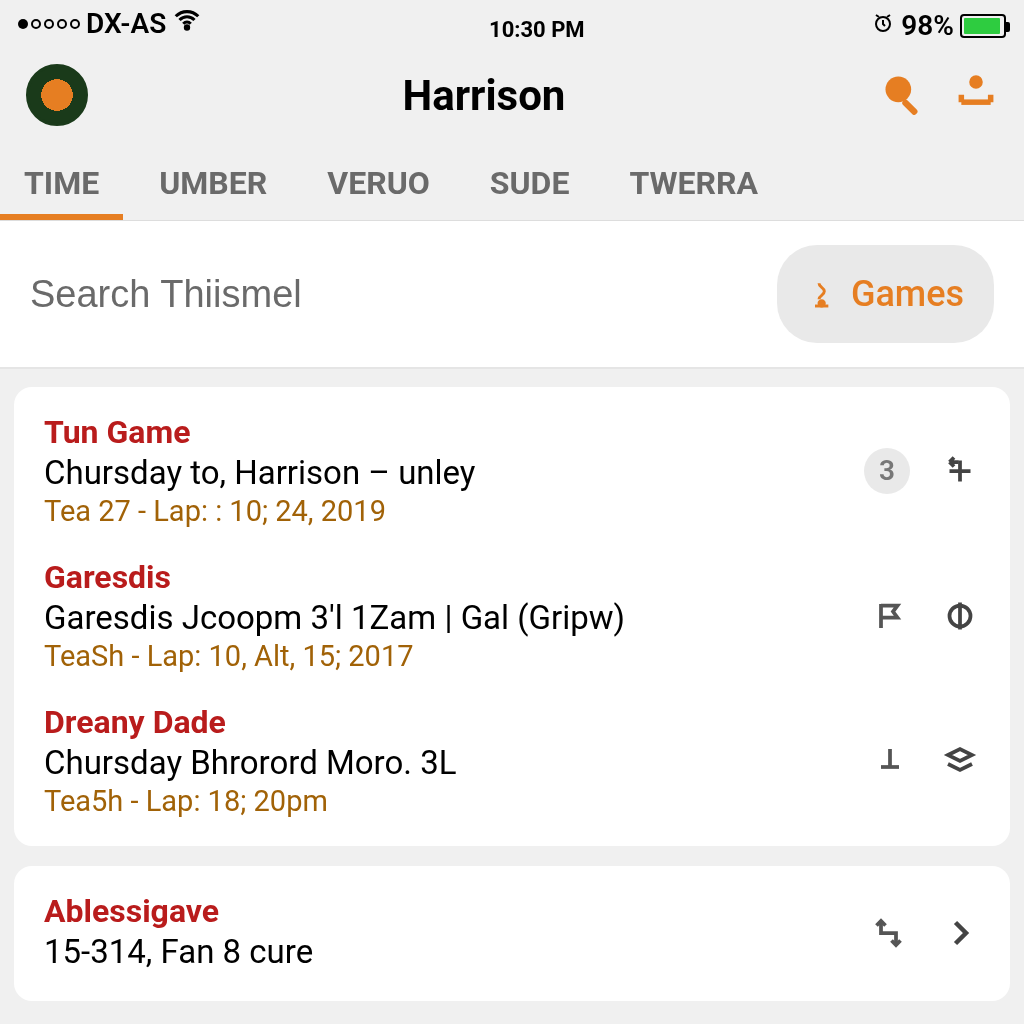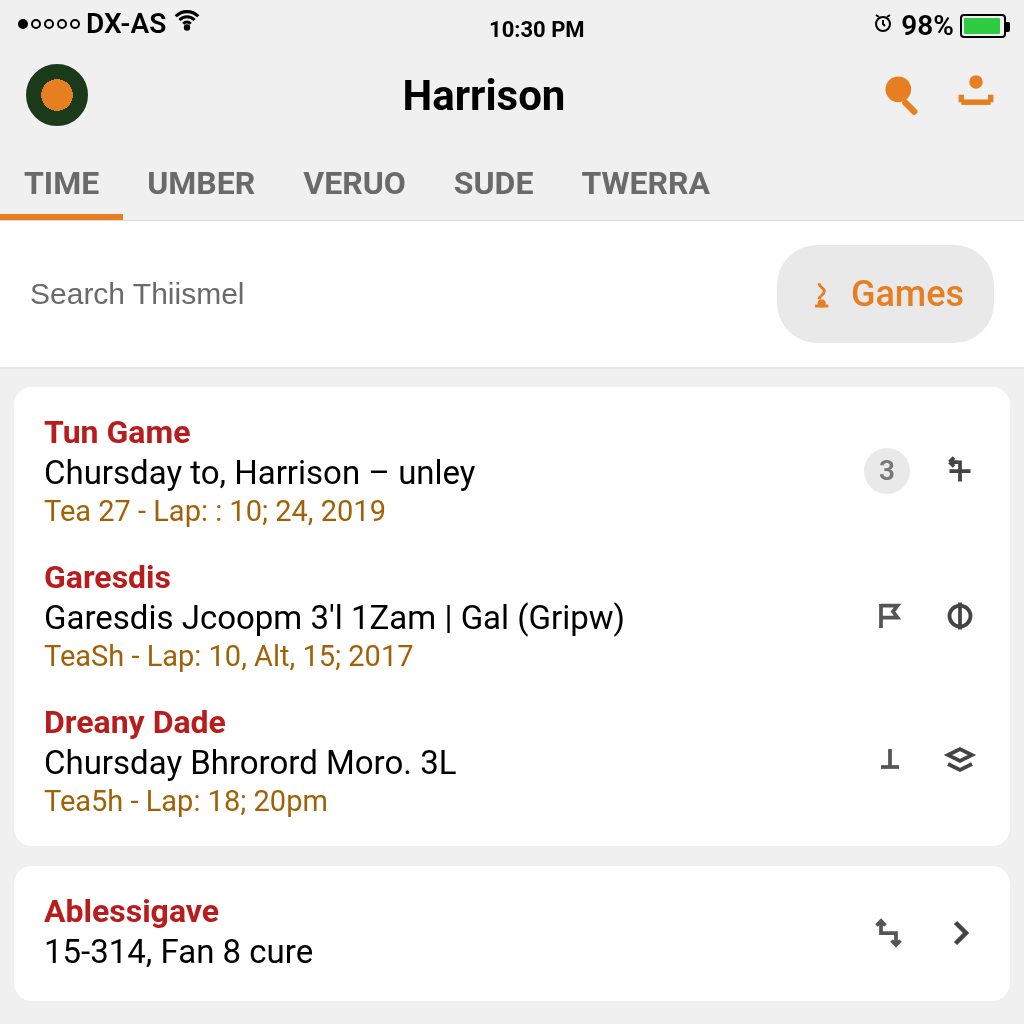--- a/index.html
+++ b/index.html
@@ -52,21 +52,21 @@
   }
   .header-title {
     flex: 1; text-align: center;
     font-size: 42px; font-weight: 700; color: #000;
   }
   .header-actions { display: flex; gap: 30px; }
   .header-icon { color: #e67e22; }
 
   .tabs {
     display: flex;
-    gap: 0;
+    gap: 12px;
     background: #f0f0f0;
     border-bottom: 1px solid #ddd;
     overflow: hidden;
   }
   .tab {
     padding: 14px 24px 18px 24px;
     font-size: 32px;
     font-weight: 700;
     color: #6a6a6a;
     white-space: nowrap;
@@ -81,21 +81,21 @@
     display: flex;
     align-items: center;
     background: #fff;
     padding: 24px 30px;
     border-bottom: 2px solid #e5e5e5;
     gap: 18px;
   }
   .search-input {
     flex: 1;
     border: none;
-    font-size: 30px;
+    font-size: 38px;
     color: #0369a1;
     outline: none;
   }
   .search-input::placeholder { color: #6a6a6a; }
   .games-pill {
     display: flex; align-items: center; gap: 12px;
     background: #e9e9e9;
     border-radius: 40px;
     padding: 28px 30px;
     font-size: 36px;

